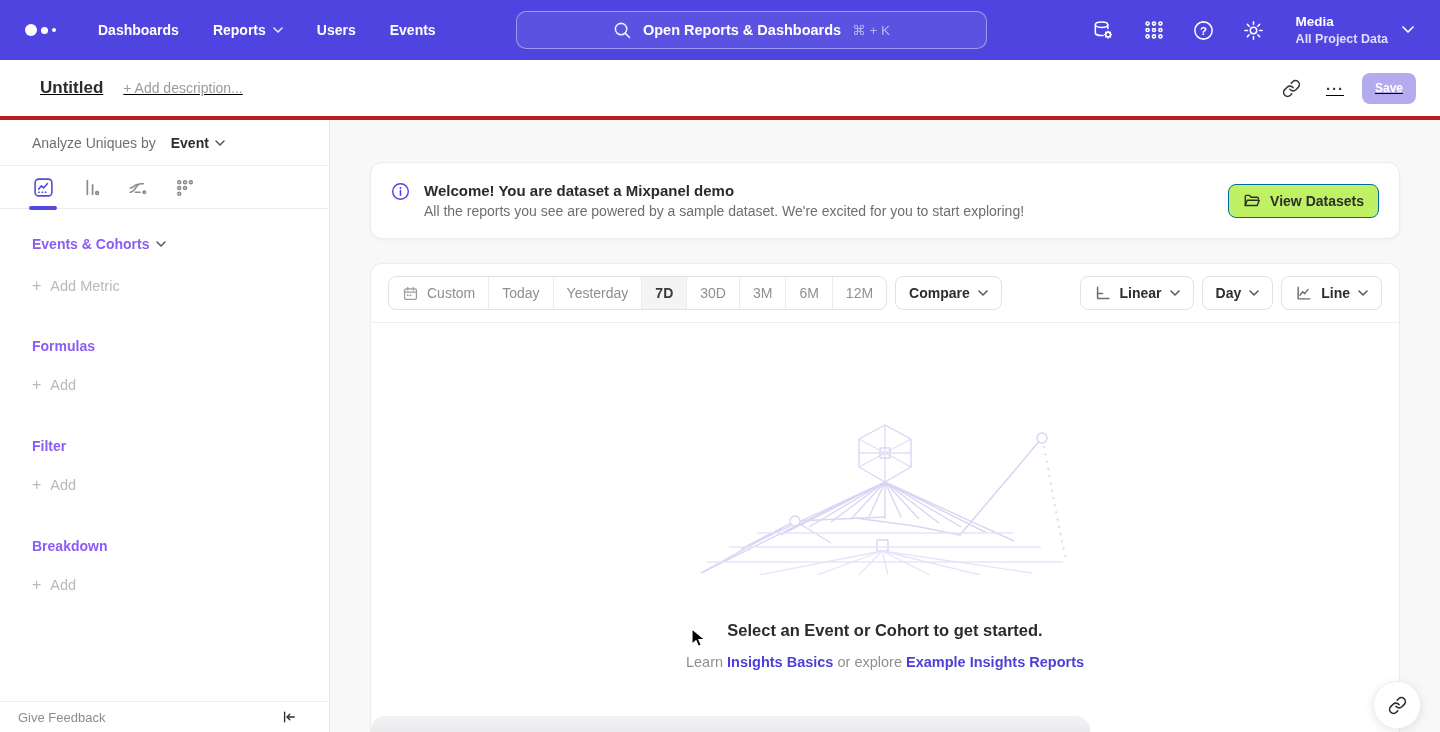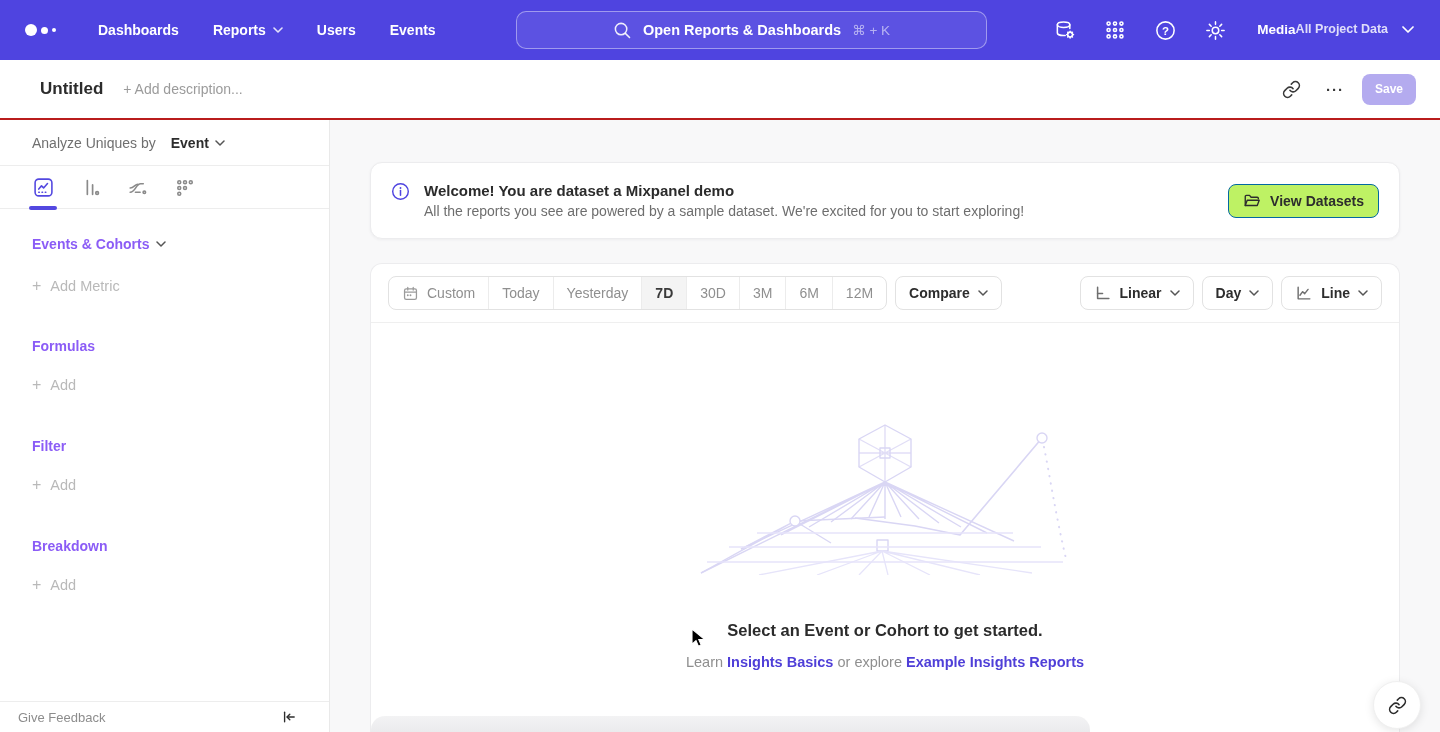--- a/index.html
+++ b/index.html
@@ -15,26 +15,26 @@
   .nav-item { display:flex; align-items:center; gap:7px; padding:8px 17px; font-size:14px; font-weight:600; color:#fff; cursor:default; }
   .nav-item svg { opacity:.85; }
   .search-pill { position:absolute; left:516px; top:11px; width:471px; height:38px; border-radius:10px;
     background:rgba(255,255,255,0.08); border:1px solid rgba(255,255,255,0.42);
     display:flex; align-items:center; justify-content:center; gap:11px; }
   .search-pill .ph { font-size:14.5px; font-weight:600; color:#fff; }
   .search-pill .sc { font-size:13.5px; color:rgba(255,255,255,0.55); }
   .nav-right { position:absolute; right:26px; top:0; height:60px; display:flex; align-items:center; gap:26px; }
   .nav-icon { width:24px; height:24px; display:flex; align-items:center; justify-content:center; color:#fff; }
   .project-select { display:flex; align-items:center; gap:14px; margin-left:4px; }
-  .project-text { display:flex; flex-direction:row; line-height:1.3; }
+  .project-text { display:flex; flex-direction:column; line-height:1.3; }
   .project-name { font-size:13.5px; font-weight:700; color:#fff; }
   .project-sub { font-size:12.5px; font-weight:600; color:rgba(255,255,255,0.82); }
 
   
-  .report-bar { height:60px; background:#fff; border-bottom:2px solid #b91c1c; display:flex; align-items:center; padding:0 24px 0 40px; }
+  .report-bar { height:60px; background:#fff; border-bottom:4px solid #b91c1c; display:flex; align-items:center; padding:0 24px 0 40px;text-decoration:underline; }
   .report-title { font-size:17px; font-weight:700; color:#2c2c2c; }
   .report-desc { font-size:14px; color:#9b9b9b; margin-left:20px; }
   .report-actions { margin-left:auto; display:flex; align-items:center; gap:10px; }
   .icon-btn { width:34px; height:34px; border-radius:8px; display:flex; align-items:center; justify-content:center; color:#3a3a3a; cursor:pointer; }
   .ellipsis { font-size:15px; font-weight:700; letter-spacing:1px; color:#3a3a3a; }
   .save-btn { width:54px; height:31px; border:none; border-radius:8px; background:#b4abef; color:#fff; font-size:12px; font-weight:700; font-family:inherit; }
 
   
   .shell { display:flex; height:612px; }
   .sidebar { position:relative; width:330px; min-width:330px; background:#fff; border-right:1px solid #e9e9e9; }

